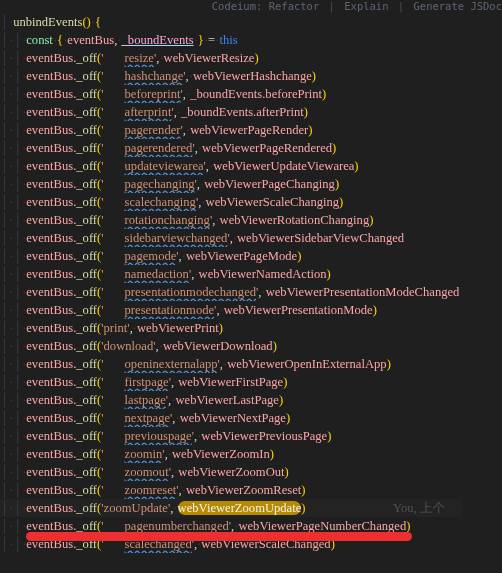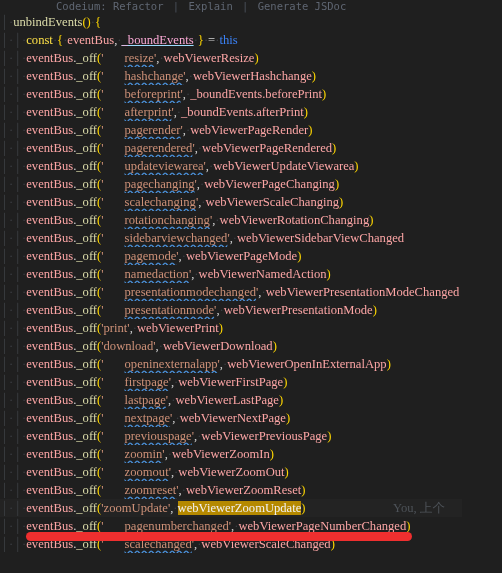--- a/index.html
+++ b/index.html
@@ -2,21 +2,21 @@
 <html><head>
 <meta charset="utf-8">
 <style>
   html,body{margin:0;padding:0;}
   body{
     width:502px;height:573px;overflow:hidden;
     background:#1f1f1f;
     font-family:"DejaVu Sans Mono","Liberation Mono",monospace;
     -webkit-font-smoothing:antialiased;
   }
-  #editor{position:relative;width:502px;height:573px;overflow:hidden;background:#1f1f1f;}
+  #editor{position:relative;width:502px;height:573px;overflow:hidden;background:#1f1f1f;text-align:right;}
 
   
   .codelens{
     position:absolute;top:0;left:0;width:502px;height:13px;
     font-size:10.5px;line-height:13px;color:#5f6672;
     white-space:nowrap;overflow:hidden;padding-left:56px;
     box-sizing:border-box;
   }
   .codelens .cl-sep{color:#4b515b;padding:0 3px;}
 
@@ -29,39 +29,39 @@
     font-family:Liberation Serif, serif;
   }
   .row.cur{background:#232323;}
   .code-text{position:absolute;left:0;top:0;white-space:pre;}
 
   
   .ig{color:#3a3d41;}
   .ws{color:#3c3f44;}
 
   
-  .t-kw     {color:#fde047;}
+  .t-kw     {color:#86efac;}
   .t-var    {color:#fca5a5;}
   .t-fn     {color:#dcdcaa;}
   .t-str    {color:#ce9178;}
   .t-punct  {color:#d4d4d4;}
   .t-par1   {color:#ffd700;}
   .t-this   {color:#3b82f6;}
   .t-link   {color:#f9a8d4;text-decoration:underline;text-decoration-color:#9cdcfe;}
 
   
   .sq{
     text-decoration: underline wavy #4a90d9;
     text-decoration-skip-ink:none;
     text-underline-offset:2px;
     margin-left:21px;
   }
 
   
-  .hl{background:#b58900;color:#f2f2f2;}
+  .hl{background:#b58900;color:#f2f2f2;border-radius:7px;}
 
   
   .blame{
     position:absolute;right:0;top:0;height:18px;line-height:18px;
     font-size:12.6px;color:#4e5359;white-space:nowrap;
     padding-right:17px;
   }
 
   
   .redline{

